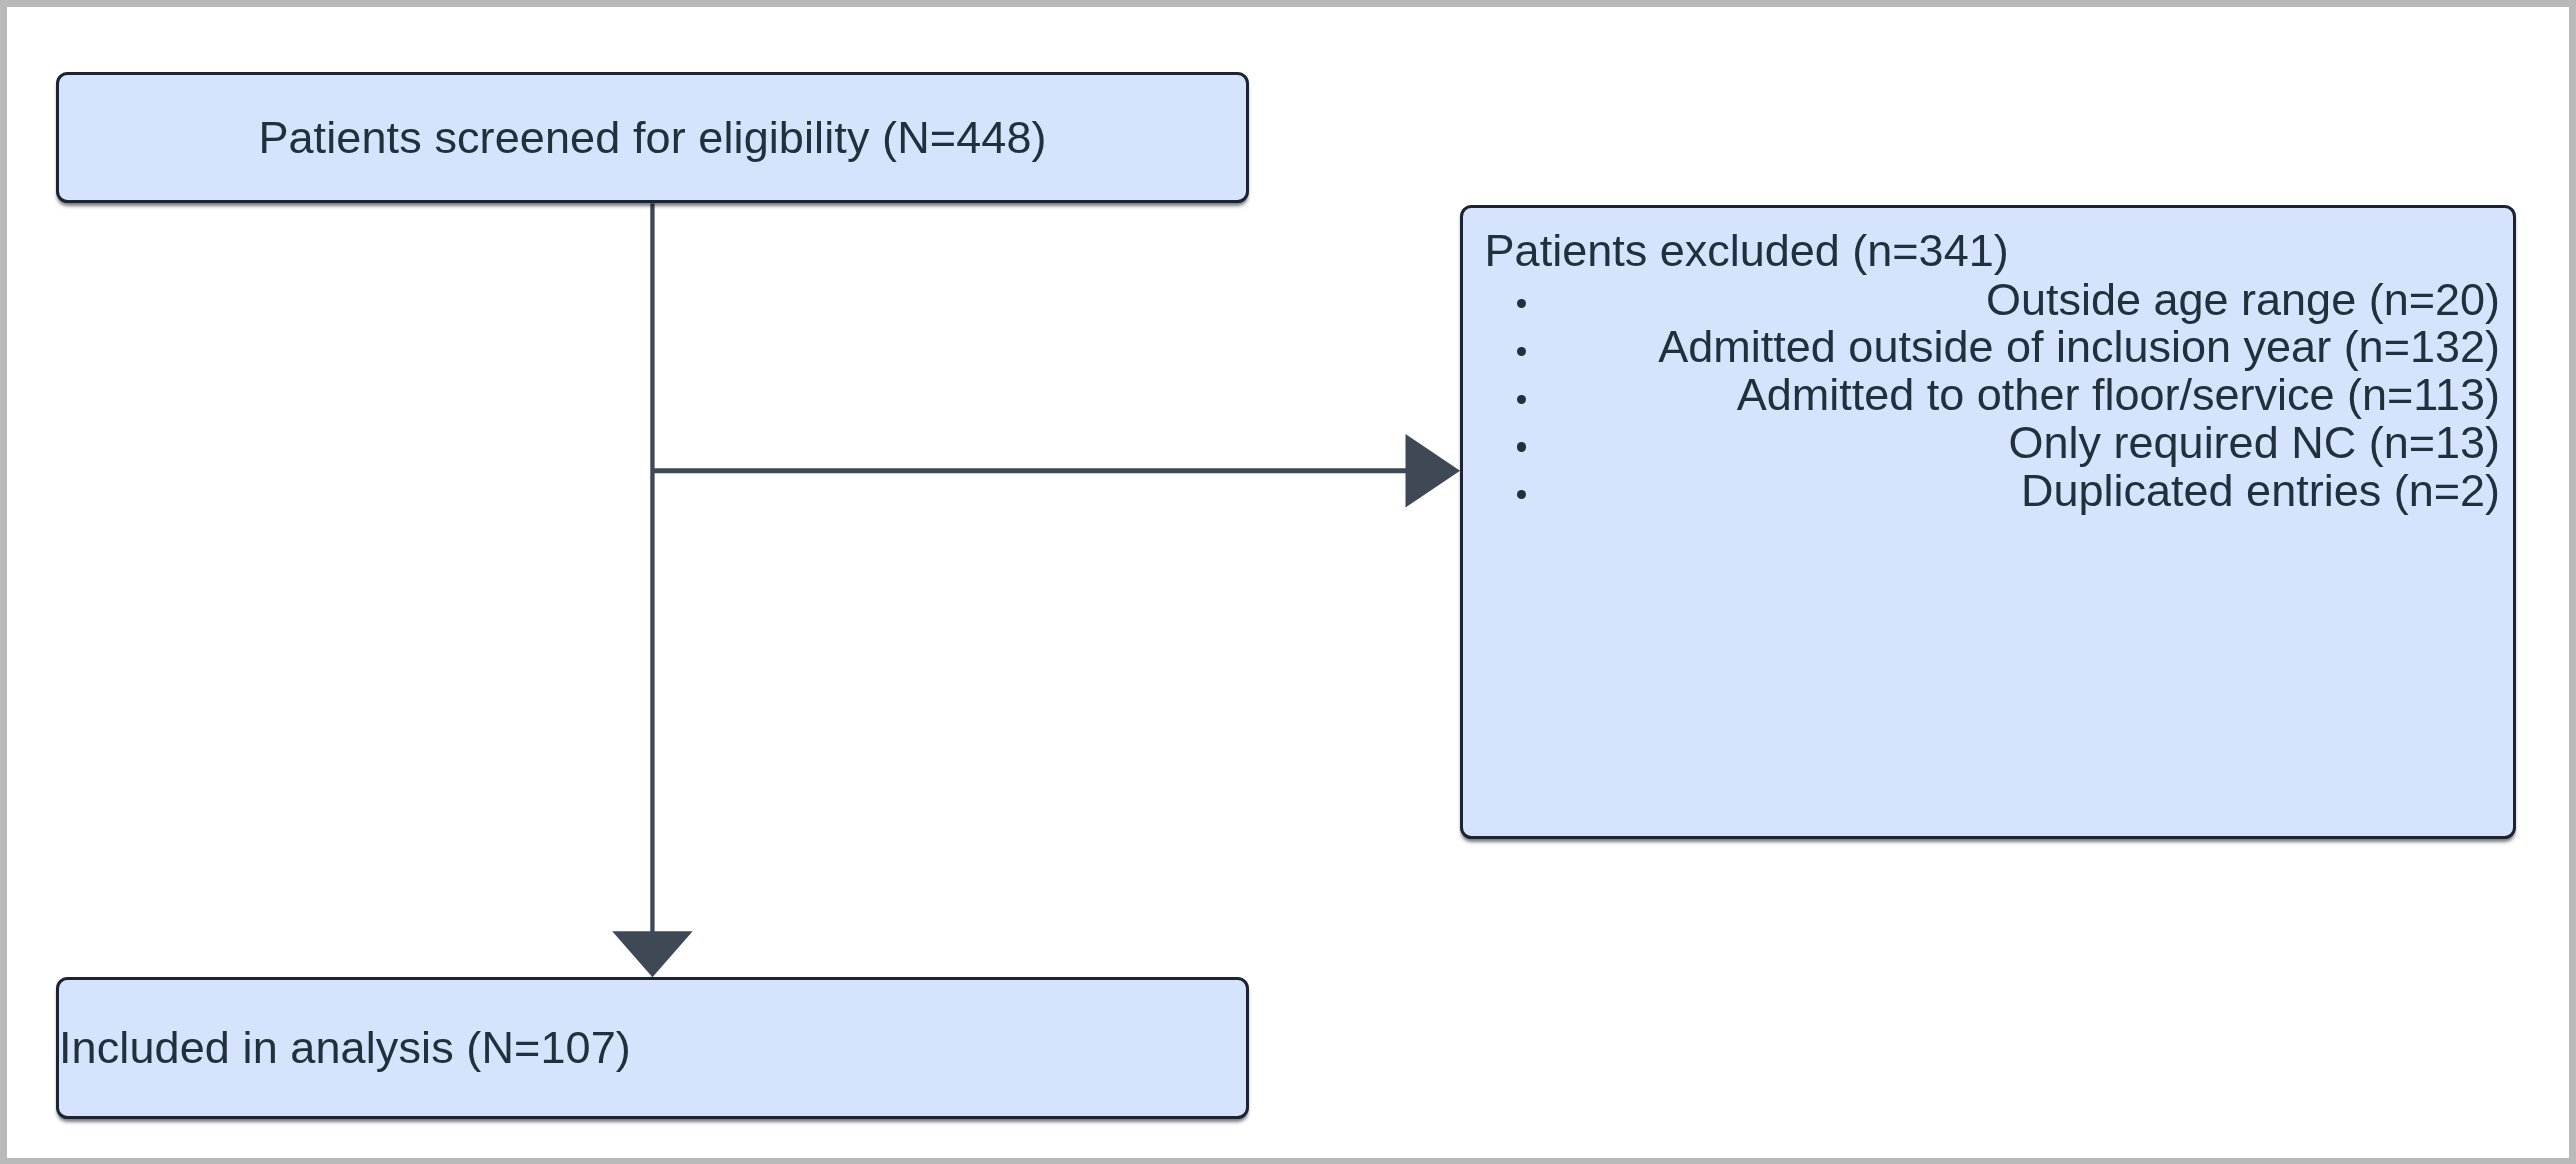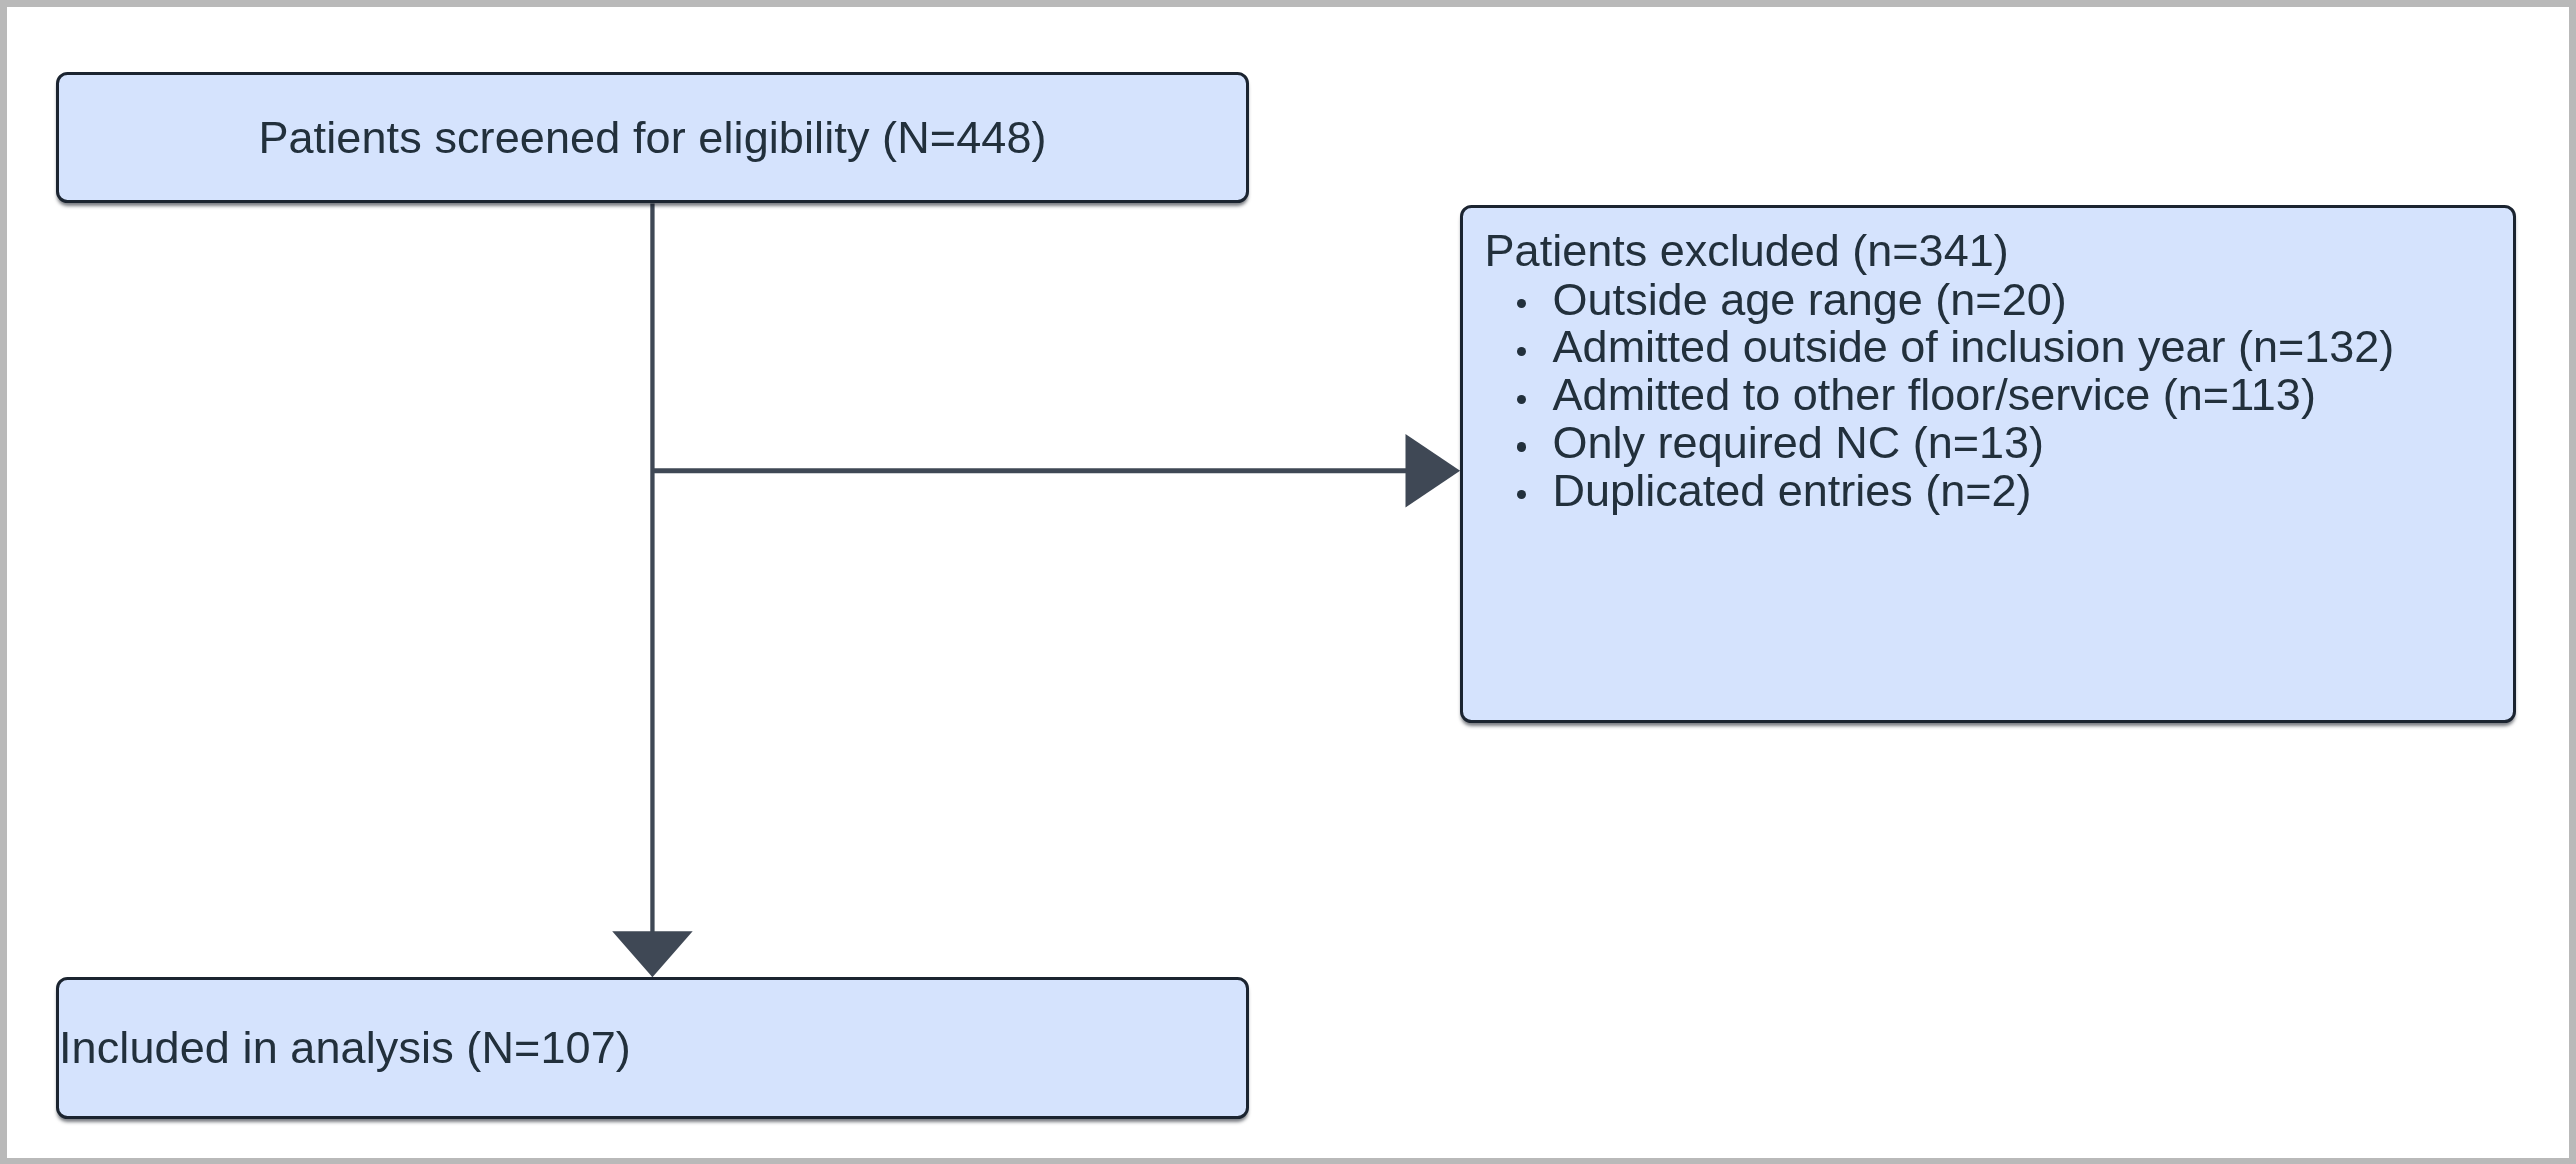--- a/index.html
+++ b/index.html
@@ -73,32 +73,33 @@
     line-height: 1.1;
     letter-spacing: 0.1px;
     white-space: nowrap;
   }
 
   
   #node-excluded {
     left: 1460px;
     top: 205px;
     width: 1056px;
-    height: 518px;
+    height: 634px;
     padding: 18.7px 13px 14.4px 21.6px;
   }
   #node-excluded .excluded-title {
     font-size: 45px;
     line-height: 1.06;
     margin: 0 0 1.4px 0;
   }
   #node-excluded ul.excluded-list {
     margin: 0;
     padding: 0 0 0 68px;
     list-style: none;
+    text-align: right;
   }
   #node-excluded ul.excluded-list li {
     position: relative;
     font-size: 45px;
     line-height: 1.06;
     margin: 0 0 0 0;
     padding: 0;
   }
   #node-excluded ul.excluded-list li .bullet-dot {
     position: absolute;

